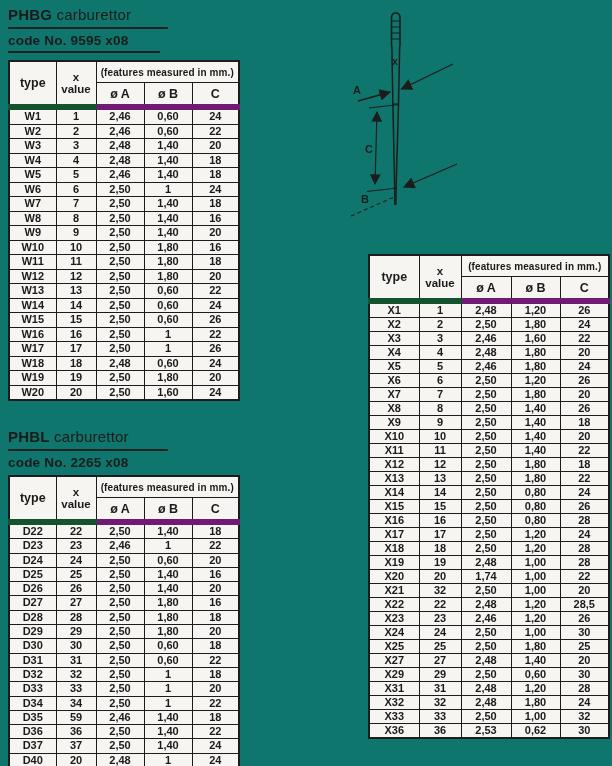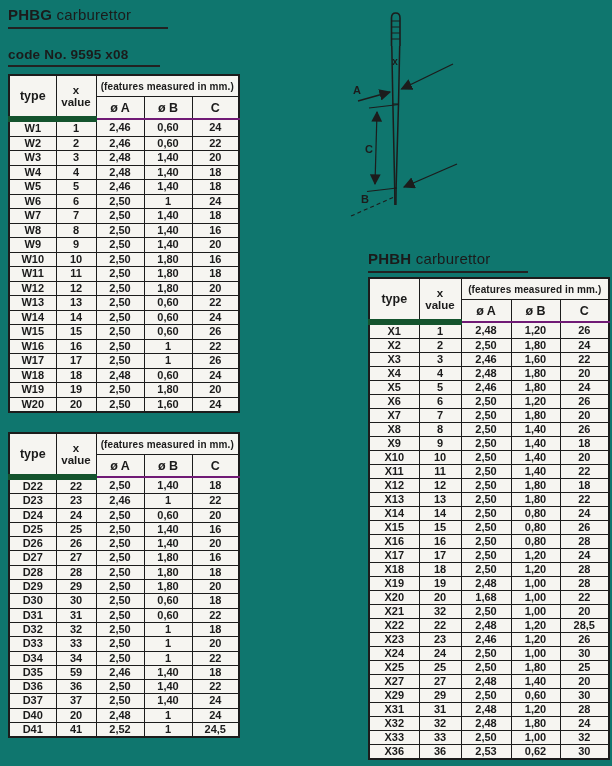--- a/index.html
+++ b/index.html
@@ -18,38 +18,38 @@
   .sec-phbl{left:8px;top:428px;}
   .sec-phbh{left:368px;top:250px;}
 
   .title{
     font-size:15px;font-weight:bold;line-height:18px;
     padding-bottom:3px;border-bottom:2px solid #222;
     width:160px;letter-spacing:.2px;
   }
   .title .rest{font-weight:normal;}
   .code{
-    margin-top:17px;font-size:13.5px;font-weight:bold;
+    margin-top:3px;font-size:13.5px;font-weight:bold;
     line-height:17px;width:152px;letter-spacing:.2px;
   }
   .code.u{border-bottom:2px solid #222;padding-bottom:2px;}
 
   table.spec{
     border-collapse:collapse;
     border:2px solid #1c1c1c;
     background:#f6f5f1;
     table-layout:fixed;
   }
   .spec th,.spec td{
     border:1px solid #1c1c1c;
     padding:0;text-align:center;
     font-weight:bold;color:#1b1b1b;
   }
   .spec thead tr.h1 th{height:20px;}
-  .spec thead tr.h2 th{height:21px;border-bottom:2px solid #701a75;}
+  .spec thead tr.h2 th{height:21px;border-bottom:6px solid #701a75;}
   .spec th.rspan{border-bottom:6px solid #14532d;}
   .spec th.feat{font-size:10px;letter-spacing:.1px;}
   .spec th.sub{font-size:12.5px;}
   .spec th.tname{font-size:12.5px;}
   .spec th.xval{font-size:11.5px;line-height:12px;}
   .spec td{font-size:11px;}
   .sec-phbg .tbl{margin-top:7px;}
   .sec-phbg td{line-height:13.5px;}
   .sec-phbl .tbl{margin-top:4px;}
   .sec-phbl td{line-height:13.3px;}
@@ -245,20 +245,24 @@
             <td>20</td>
             <td>2,50</td>
             <td>1,60</td>
             <td>24</td>
           </tr>
         </tbody>
     </table>
   </section>
 
   <section class="block sec-phbl">
+    <div class="title">
+      <span class="model">PHBL</span><span class="rest"> carburettor</span>
+    </div>
+    <div class="code">code No. 2265 x08</div>
     <table class="spec tbl t-left">
       <colgroup>
           <col class="c-type">
           <col class="c-x">
           <col class="c-a">
           <col class="c-b">
           <col class="c-c">
         </colgroup>
       <thead>
         <tr class="h1">
@@ -400,23 +404,20 @@
             <td>41</td>
             <td>2,52</td>
             <td>1</td>
             <td>24,5</td>
           </tr>
         </tbody>
     </table>
   </section>
 
   <section class="block sec-phbh">
-    <div class="title">
-      <span class="model">PHBH</span><span class="rest"> carburettor</span>
-    </div>
     <table class="spec tbl t-right">
       <colgroup>
           <col class="c-type">
           <col class="c-x">
           <col class="c-a">
           <col class="c-b">
           <col class="c-c">
         </colgroup>
       <thead>
         <tr class="h1">
@@ -563,21 +564,21 @@
           <tr>
             <td>X19</td>
             <td>19</td>
             <td>2,48</td>
             <td>1,00</td>
             <td>28</td>
           </tr>
           <tr>
             <td>X20</td>
             <td>20</td>
-            <td>1,68</td>
+            <td>1,74</td>
             <td>1,00</td>
             <td>22</td>
           </tr>
           <tr>
             <td>X21</td>
             <td>32</td>
             <td>2,50</td>
             <td>1,00</td>
             <td>20</td>
           </tr>

